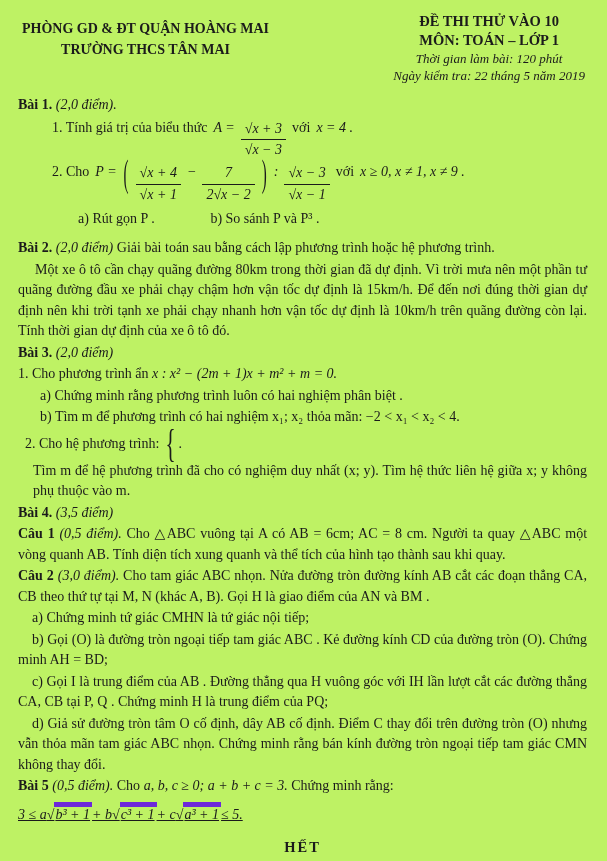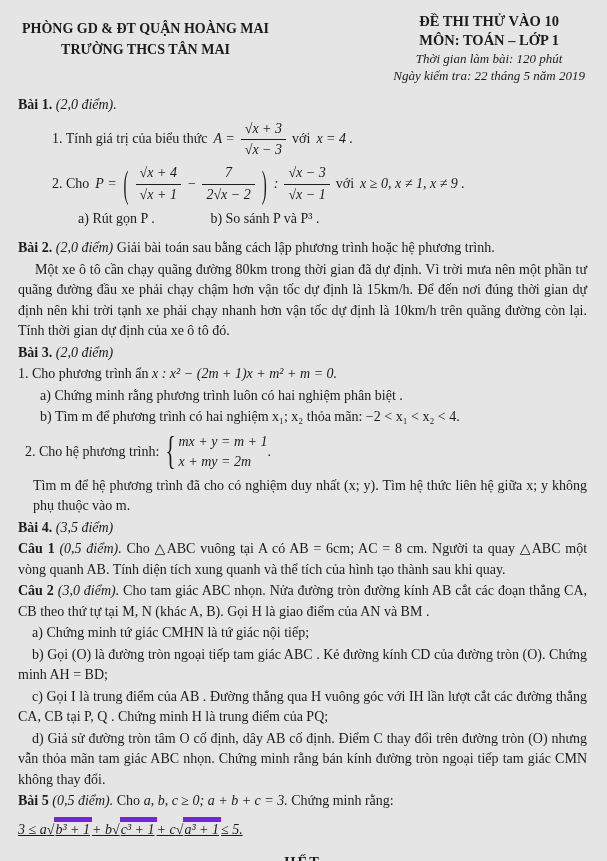--- a/index.html
+++ b/index.html
@@ -1,18 +1,18 @@
 <!DOCTYPE html>
 <html><head>
 <meta charset="utf-8">
 <style>
   * { box-sizing: border-box; }
   html, body { margin: 0; padding: 0; background: #ffffff; }
   .doc {
-    width: 607px; height: 861px; background: #e5e5e5; color: #1b1b1b;
+    width: 607px; height: 861px; background: #bef264; color: #1b1b1b;
     font-family: "Liberation Serif", "DejaVu Serif", serif;
     font-size: 14px; overflow: hidden; padding: 12px 20px 0 18px; position: relative;
   }
   
   .hdr { display: flex; justify-content: space-between; align-items: flex-start; }
   .hdr-left { text-align: center; font-weight: 700; font-size: 14px; line-height: 1.5; padding-left: 4px; padding-top: 6px; }
   .hdr-right { text-align: center; line-height: 1.32; padding-right: 2px; }
   .hr-bold { font-weight: 700; font-size: 14.5px; }
   .hr-ital { font-style: italic; font-size: 13px; }
   
@@ -20,21 +20,21 @@
   .b { font-weight: 700; }
   .i { font-style: italic; }
   .mi { font-style: italic; }
   .line { line-height: 20.5px; margin: 1px 0; }
   .para { line-height: 20.5px; text-align: justify; margin: 1px 0; }
   .indent { text-indent: 17px; }
   .item { line-height: 20.5px; text-indent: 14px; text-align: justify; margin: 1px 0; }
   .sub-item { margin-left: 22px; }
   .shift { margin-left: 15px; }
   
-  .mline { display: flex; align-items: center; gap: 6px; margin: 5px 0 5px 34px; line-height: 1.2; }
+  .mline { display: flex; align-items: flex-start; gap: 6px; margin: 5px 0 5px 34px; line-height: 1.2; }
   .frac { display: inline-block; text-align: center; vertical-align: middle; font-style: italic; }
   .fnum { display: block; padding: 0 4px 1px; line-height: 1.3; }
   .fden { display: block; border-top: 1px solid #1b1b1b; padding: 1px 4px 0; line-height: 1.3; }
   .paren { display: inline-block; transform: scaleY(2.5); font-size: 15px; font-style: normal; margin: 0 1px; }
   .sbrace { display: inline-block; transform: scaleY(1.95); font-size: 21px; margin: 0 3px 0 6px; font-weight: 400; }
   .system { display: inline-flex; align-items: center; }
   .eq { display: block; line-height: 20px; font-style: italic; }
   .sys-line { display: flex; align-items: center; margin: 4px 0 4px 7px; }
   
   .sqrt { white-space: nowrap; font-style: italic; }
@@ -125,24 +125,20 @@
       <span>1. Cho phương trình ẩn</span>
       <span class="mi">x :  x² − (2m + 1)x + m² + m = 0.</span>
     </div>
     <div class="line sub-item">a) Chứng minh rằng phương trình luôn có hai nghiệm phân biệt .</div>
     <div class="line sub-item">b) Tìm m để phương trình có hai nghiệm x₁; x₂ thỏa mãn: −2 &lt; x₁ &lt; x₂ &lt; 4.</div>
 
     <div class="sys-line">
       <span>2. Cho hệ phương trình:</span>
       <span class="system">
         <span class="sbrace">{</span>
-        <span class="eqs">
-          <span class="eq">mx + y = m + 1</span>
-          <span class="eq">x + my = 2m</span>
-        </span>
       </span>
       <span>.</span>
     </div>
     <div class="para shift">Tìm m để hệ phương trình đã cho có nghiệm duy nhất (x; y). Tìm hệ thức liên hệ giữa x; y không phụ thuộc vào m.</div>
 
     <div class="line">
       <span class="b">Bài 4.</span>
       <span class="i">(3,5 điểm)</span>
     </div>
     <div class="para">

